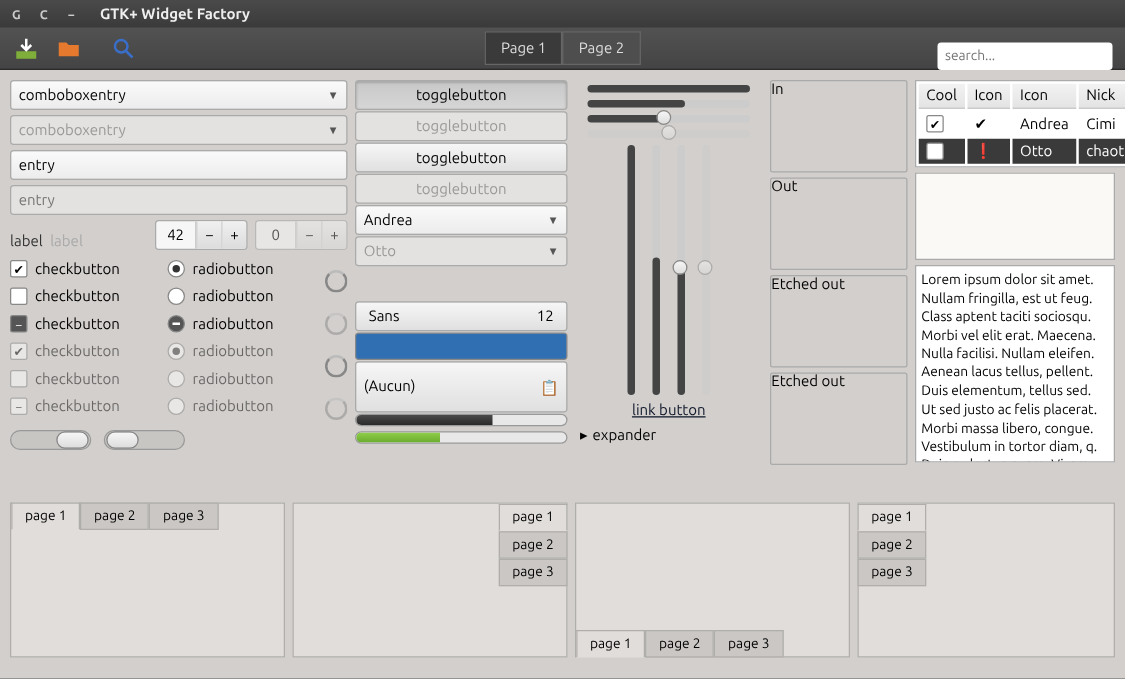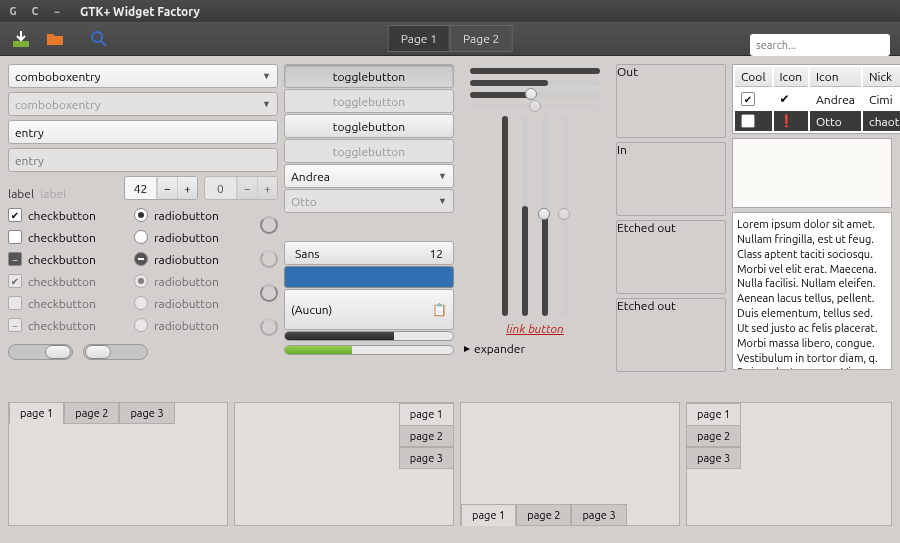--- a/index.html
+++ b/index.html
@@ -45,21 +45,21 @@
 .filerow { height: 41px; border: 1px solid #aaa; border-radius: 3px; background: linear-gradient(#f6f6f6,#e0e0e0); display: flex; align-items: center; padding: 0 6px; justify-content: space-between; }
 .prog { height: 10px; border: 1px solid #999; border-radius: 5px; background: #e8e8e8; overflow: hidden; }
 .prog .fill { height: 100%; background: linear-gradient(#4a4a4a,#2a2a2a); }
 .prog.green .fill { background: linear-gradient(#8fcf4a,#6aab2f); }
 .hscale { width: 130px; height: 6px; background: #ccc; border-radius: 3px; position: relative; }
 .hscale .track { position: absolute; left: 0; top: 0; height: 100%; background: #444; border-radius: 3px; }
 .hscale .thumb { position: absolute; top: -4px; width: 12px; height: 12px; background: linear-gradient(#f6f6f6,#ddd); border: 1px solid #888; border-radius: 50%; }
 .vtrack { position: relative; width: 6px; height: 200px; background: #ccc; border-radius: 3px; }
 .vtrack .fill { position: absolute; bottom: 0; width: 100%; background: #444; border-radius: 3px; }
 .vtrack .thumb { position: absolute; left: -4px; width: 12px; height: 12px; background: linear-gradient(#f6f6f6,#ddd); border: 1px solid #888; border-radius: 50%; }
-.link { color: #b91c1c; text-decoration: underline; cursor: pointer; font-style: italic; }
+.link { color: #0f172a; text-decoration: underline; cursor: pointer; }
 .expander { display: flex; align-items: center; gap: 4px; cursor: pointer; align-self: flex-start; margin-left: 4px; }
 .frame { border: 1px solid #aaa; border-radius: 2px; height: 74px; position: relative; }
 .table { background: #fff; border: 1px solid #aaa; font-size: 11px; }
 .table th { background: linear-gradient(#f2f2f2,#e4e4e4); border-bottom: 1px solid #bbb; padding: 3px 6px; text-align: left; font-weight: normal; }
 .table td { padding: 3px 6px; }
 .table tr.sel td { background: #3a3a3a; color: #fff; }
 .blank { border: 1px solid #aaa; background: #faf9f6; height: 70px; }
 .lorem { border: 1px solid #aaa; background: #fff; padding: 4px; font-size: 11px; line-height: 1.35; height: 158px; overflow: hidden; }
 .bottomgrid { display: flex; gap: 6px; flex: 1; }
 .nb { border: 1px solid #b0aeab; background: #e0ddda; position: relative; }
@@ -281,22 +281,22 @@
             </div>
         </div>
         <a class="link">link button</a>
         <div class="expander">
             <span>▸</span>
             <span>expander</span>
           </div>
       </div>
 
       <div class="col col4">
+        <div class="frame"><span class="legend">In</span></div>
         <div class="frame"><span class="legend">Out</span></div>
-        <div class="frame"><span class="legend">In</span></div>
         <div class="frame"><span class="legend">Etched out</span></div>
         <div class="frame"><span class="legend">Etched out</span></div>
       </div>
 
       <div class="col col5">
         <table class="table" style="width:100%;">
           <tbody>
               <tr>
                 <th>Cool</th>
                 <th>Icon</th>

